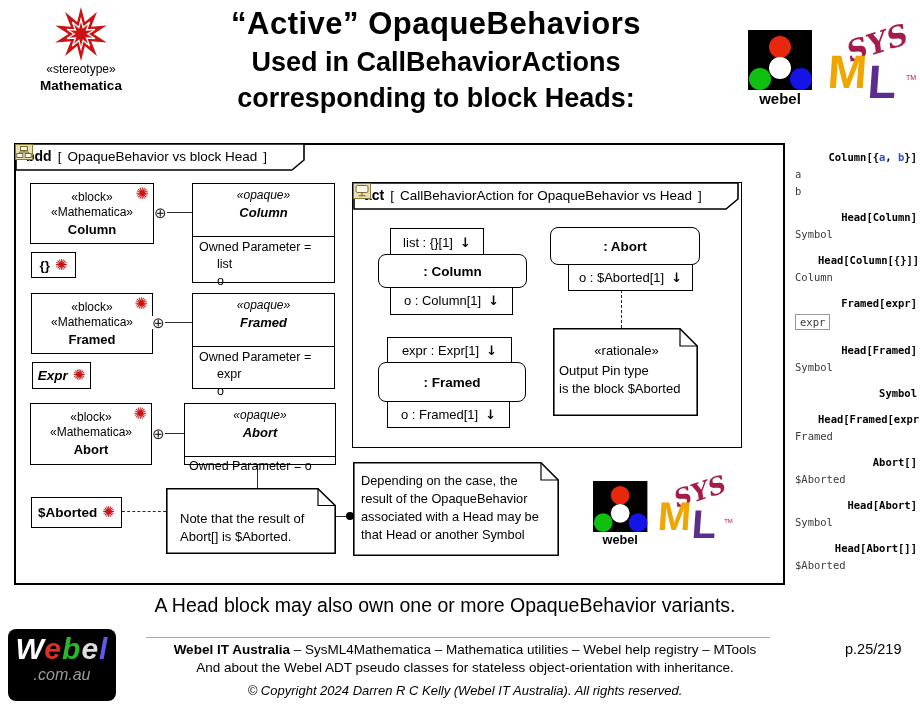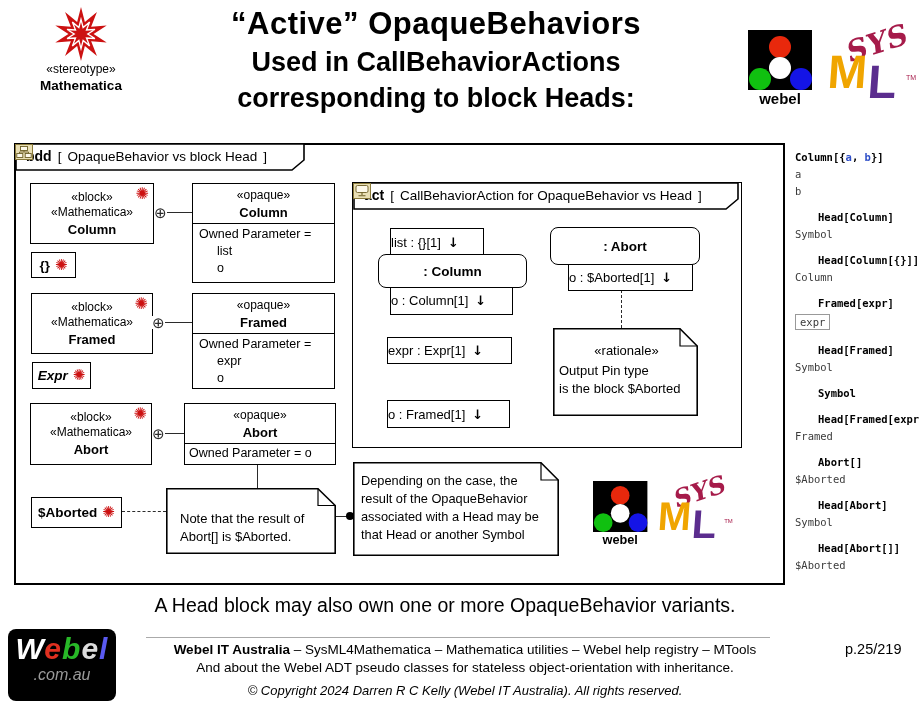--- a/index.html
+++ b/index.html
@@ -44,34 +44,34 @@
       gap:6px;padding-left:11px;font-size:13.5px;}
   .tab-kind{font-weight:bold;font-size:14px;}
   .diag-icon{flex:0 0 auto;}
 
   
   .uml-box{position:absolute;background:#fff;border:1.6px solid #000;box-sizing:border-box;}
   .block-box{display:flex;flex-direction:column;justify-content:center;text-align:center;}
   .bname{font-weight:bold;font-size:13px;line-height:16px;margin-top:2px;}
   .spikey{color:#cc1111;font-family:"DejaVu Sans",sans-serif;}
   .sp-block{position:absolute;right:4px;top:2px;font-size:16px;line-height:16px;}
-  .op-head{border-bottom:1.6px solid #000;text-align:center;padding:4px 0 2px;}
+  .op-head{border-bottom:1.6px solid #000;text-align:center;padding:4px 0 15px;font-style:italic;}
   .op-body{padding-top:2px;}
   .param{font-size:12.5px;line-height:17px;padding-left:6px;text-align:left;}
   .param.ind{padding-left:24px;}
   .mini{display:flex;align-items:center;justify-content:center;gap:5px;}
   .mini-label{font-weight:bold;font-size:13.5px;}
   .mini-label.it{font-style:italic;}
   .sp-mini{font-size:15px;line-height:15px;}
 
   
   .action{position:absolute;border:1.6px solid #000;border-radius:8px;background:#fff;
       display:flex;align-items:center;justify-content:center;font-weight:bold;font-size:13.5px;z-index:3;}
   .pin{position:absolute;border:1.5px solid #000;background:#fff;display:flex;align-items:center;
-      gap:7px;font-size:13px;z-index:2;}
+      justify-content:center;gap:7px;font-size:13px;z-index:2;}
   .arr{font-family:"DejaVu Sans",sans-serif;font-weight:bold;font-size:13px;}
 
   
   .note{position:absolute;z-index:2;text-decoration:underline;}
   .note svg{position:absolute;left:0;top:0;}
   .note-shape{fill:#fff;stroke:#000;stroke-width:1.6;}
   .note-fold{fill:none;stroke:#000;stroke-width:1.2;}
   .note-text{position:absolute;font-size:13px;line-height:18px;}
   .rat-stereo{text-align:center;font-size:13px;margin-bottom:2px;}
 
@@ -80,21 +80,21 @@
   .vline{position:absolute;width:0;border-left:1.6px solid #2b2b2b;}
   .hdash{position:absolute;height:0;border-top:1.6px dashed #2b2b2b;}
   .vdash{position:absolute;width:0;border-left:1.6px dashed #2b2b2b;}
   .cplus{position:absolute;font-size:15px;line-height:13px;color:#2b2b2b;background:#fff;z-index:2;}
   .dot{position:absolute;width:8px;height:8px;border-radius:50%;background:#000;z-index:3;}
 
   
   .sidebar{position:absolute;}
   .sb-line{font-family:"DejaVu Sans Mono",monospace;font-size:10.5px;line-height:12px;
       margin-top:5px;color:#3a3a3a;white-space:pre;}
-  .sb-line.b{font-weight:bold;color:#000;}
+  .sb-line.b{font-weight:bold;color:#000;text-align:right;}
   .sb-line.gap{margin-top:14px;margin-left:23px;}
   .boxed{border:1px solid #999;padding:1px 4px;display:inline-block;}
 
   
   .lesson{position:absolute;text-align:center;font-size:19.5px;}
   .hr{position:absolute;height:1px;background:#aaa;}
   .wcom{position:absolute;width:108px;height:72px;background:#000;border-radius:8px;
       text-align:center;font-style:italic;overflow:hidden;}
   .wcom-word{font-size:30px;font-weight:bold;letter-spacing:1px;line-height:36px;margin-top:2px;}
   .wcom-domain{color:#9a9a9a;font-size:16px;line-height:16px;}
@@ -286,20 +286,23 @@
   </div>
   <div class="pin" style="left:568px;top:263px;width:123px;height:26px">
     <span>o : $Aborted[1]</span>
     <span class="arr">↓</span>
   </div>
   <div class="vdash" style="left:621px;top:290px;height:38px"></div>
 
   <div class="pin" style="left:387px;top:337px;width:123px;height:25px">
     <span>expr : Expr[1]</span>
     <span class="arr">↓</span>
+  </div>
+  <div class="action" style="left:378px;top:362px;width:146px;height:38px">
+    <span>: Framed</span>
   </div>
   <div class="pin" style="left:387px;top:400px;width:121px;height:26px">
     <span>o : Framed[1]</span>
     <span class="arr">↓</span>
   </div>
 
   <div class="note" style="left:553px;top:328px;width:145px;height:88px">
     <svg width="145" height="88" viewBox="0 0 145 88">
       <path class="note-shape" d="M0.8,0.8 H127 L144.2,18 V87.2 H0.8 Z"></path>
       <path class="note-fold" d="M127,0.8 V18 H144.2"></path>

